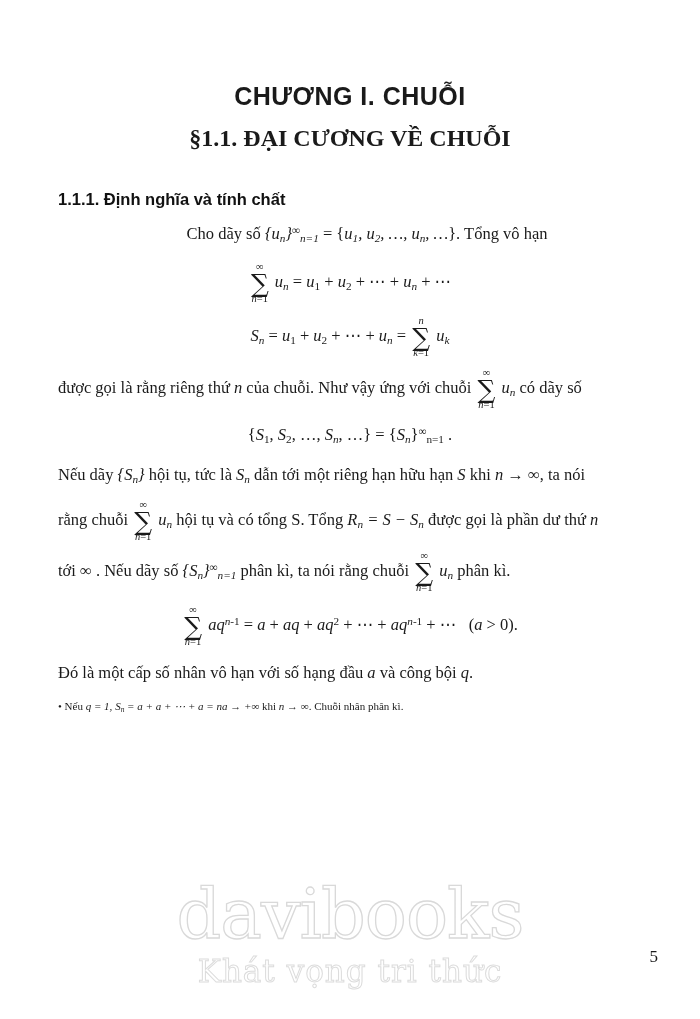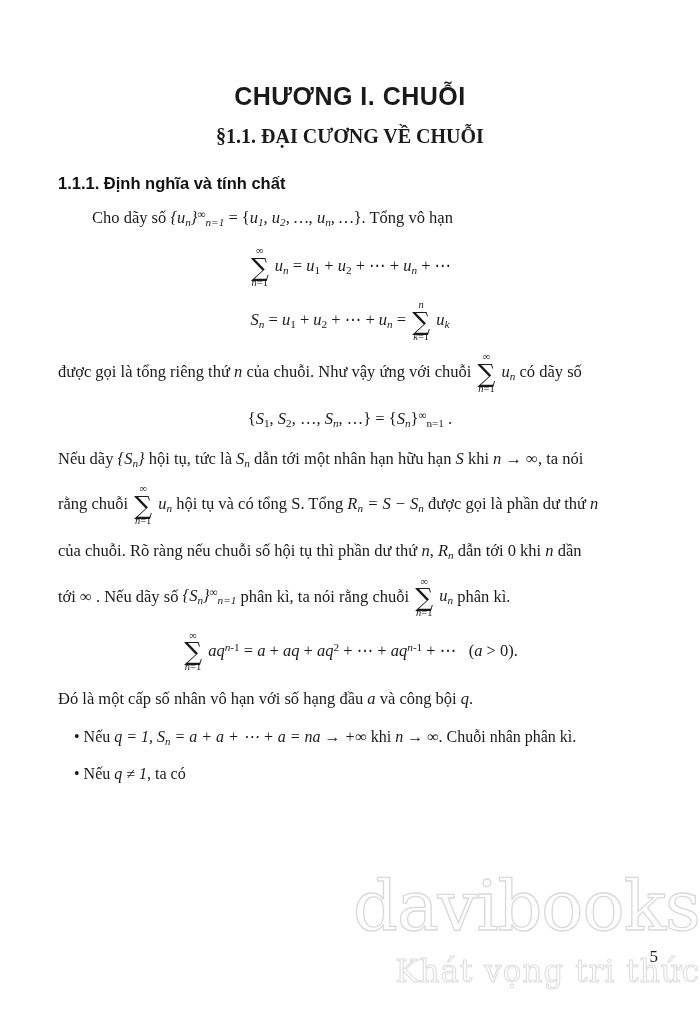--- a/index.html
+++ b/index.html
@@ -27,38 +27,39 @@
     font-family: "Liberation Sans", sans-serif;
     font-weight: bold;
     font-size: 25px;
     letter-spacing: 0.5px;
     margin: 22px 0 0 0;
   }
   .section-title {
     text-align: center;
     font-family: "Liberation Serif", serif;
     font-weight: bold;
-    font-size: 20px;
+    font-size: 24px;
     margin: 14px 0 0 0;
   }
   .subsection-title {
     font-family: "Liberation Sans", sans-serif;
     font-weight: bold;
     font-size: 16.5px;
-    margin: 26px 0 0 0;
+    margin: 38px 0 0 0;
     color: #111;
   }
   .para {
     font-size: 16.5px;
     line-height: 1.95;
     margin: 9px 0 0 0;
     text-align: left;
   }
   .para.indent {
     text-indent: 34px;
+    text-align: center;
   }
   .eq {
     text-align: center;
     font-size: 16.5px;
     margin: 12px 0 10px 0;
     line-height: 1.6;
   }
   i, .mathvar {
     font-style: italic;
     font-family: "Liberation Serif", serif;
@@ -93,55 +94,55 @@
   }
   sub {
     font-size: 0.68em;
     vertical-align: -0.28em;
   }
   sup {
     font-size: 0.68em;
     vertical-align: 0.45em;
   }
   .bullet-line {
-    font-size: 16px;
+    font-size: 11px;
     line-height: 1.95;
-    margin: 6px 0 0 16px;
+    margin: 6px 0 0 0;
   }
   .page-number {
     position: absolute;
     right: 42px;
     bottom: 52px;
     font-size: 17px;
     font-family: "Liberation Serif", serif;
   }
   
   .watermark {
     position: absolute;
     left: 0;
     right: 0;
     bottom: 30px;
-    text-align: right;
+    text-align: center;
     pointer-events: none;
     user-select: none;
   }
   .wm-main {
     font-family: "DejaVu Serif", serif;
     font-size: 70px;
     letter-spacing: -1px;
     color: transparent;
     -webkit-text-stroke: 1.3px #d9d9d9;
     line-height: 1;
   }
   .wm-sub {
     font-family: "DejaVu Serif", serif;
     font-size: 31px;
     color: transparent;
     -webkit-text-stroke: 1px #dcdcdc;
-    margin-top: 12px;
+    margin-top: 4px;
     letter-spacing: 1px;
   }
 </style>
 </head>
 <body>
 
 <div class="page">
 
   <h1 class="chapter-title">CHƯƠNG I. CHUỖI</h1>
   <h2 class="section-title">§1.1. ĐẠI CƯƠNG VỀ CHUỖI</h2>
@@ -164,65 +165,57 @@
 
   <div class="eq">
     <i>S<sub>n</sub></i> = <i>u</i><sub>1</sub> + <i>u</i><sub>2</sub> + ⋯ + <i>u<sub>n</sub></i> =
     <span class="sum">
       <span class="lim-top"><i>n</i></span><span class="sig">∑</span><span class="lim-bot"><i>k</i>=1</span>
     </span>
     <i>u<sub>k</sub></i>
   </div>
 
   <p class="para">
-    <span>được gọi là tổng riêng thứ</span>
+    <span>được gọi là rằng riêng thứ</span>
     <span class="mathvar"><i>n</i></span>
     <span>của chuỗi. Như vậy ứng với chuỗi</span>
     <span class="sum">
       <span class="lim-top">∞</span><span class="sig">∑</span><span class="lim-bot"><i>n</i>=1</span>
     </span>
     <span class="mathvar"><i>u<sub>n</sub></i></span>
     <span>có dãy số</span>
   </p>
 
   <div class="eq">
     {<i>S</i><sub>1</sub>, <i>S</i><sub>2</sub>, …, <i>S<sub>n</sub></i>, …} = {<i>S<sub>n</sub></i>}<sup>∞</sup><sub>n=1</sub> .
   </div>
 
   <p class="para">
     <span>Nếu dãy</span>
     <span class="mathvar">{<i>S<sub>n</sub></i>}</span>
     <span>hội tụ, tức là</span>
     <span class="mathvar"><i>S<sub>n</sub></i></span>
-    <span>dẫn tới một nhân hạn hữu hạn</span>
+    <span>dẫn tới một riêng hạn hữu hạn</span>
     <span class="mathvar"><i>S</i></span>
     <span>khi</span>
     <span class="mathvar"><i>n</i> → ∞</span><span>, ta nói</span>
   </p>
 
   <p class="para">
     <span>rằng chuỗi</span>
     <span class="sum">
       <span class="lim-top">∞</span><span class="sig">∑</span><span class="lim-bot"><i>n</i>=1</span>
     </span>
     <span class="mathvar"><i>u<sub>n</sub></i></span>
     <span>hội tụ và có tổng S. Tổng</span>
     <span class="mathvar"><i>R<sub>n</sub></i> = <i>S</i> − <i>S<sub>n</sub></i></span>
     <span>được gọi là phần dư thứ</span>
     <span class="mathvar"><i>n</i></span>
   </p>
 
-  <p class="para">
-    <span>của chuỗi. Rõ ràng nếu chuỗi số hội tụ thì phần dư thứ</span>
-    <span class="mathvar"><i>n</i></span><span>,</span>
-    <span class="mathvar"><i>R<sub>n</sub></i></span>
-    <span>dẫn tới 0 khi</span>
-    <span class="mathvar"><i>n</i></span>
-    <span>dần</span>
-  </p>
 
   <p class="para">
     <span>tới ∞ . Nếu dãy số</span>
     <span class="mathvar">{<i>S<sub>n</sub></i>}<sup>∞</sup><sub>n=1</sub></span>
     <span>phân kì, ta nói rằng chuỗi</span>
     <span class="sum">
       <span class="lim-top">∞</span><span class="sig">∑</span><span class="lim-bot"><i>n</i>=1</span>
     </span>
     <span class="mathvar"><i>u<sub>n</sub></i></span>
     <span>phân kì.</span>
@@ -243,24 +236,20 @@
     <span class="mathvar"><i>q</i></span><span>.</span>
   </p>
 
   <p class="bullet-line">
     <span>• Nếu</span>
     <span class="mathvar"><i>q</i> = 1, <i>S<sub>n</sub></i> = <i>a</i> + <i>a</i> + ⋯ + <i>a</i> = <i>na</i> → +∞</span>
     <span>khi</span>
     <span class="mathvar"><i>n</i> → ∞</span><span>. Chuỗi nhân phân kì.</span>
   </p>
 
-  <p class="bullet-line">
-    <span>• Nếu</span>
-    <span class="mathvar"><i>q</i> ≠ 1</span><span>, ta có</span>
-  </p>
 
 
 
   <div class="page-number">5</div>
 </div>
 
 <div class="watermark">
   <div class="wm-main">davibooks</div>
   <div class="wm-sub">Khát vọng tri thức</div>
 </div>

